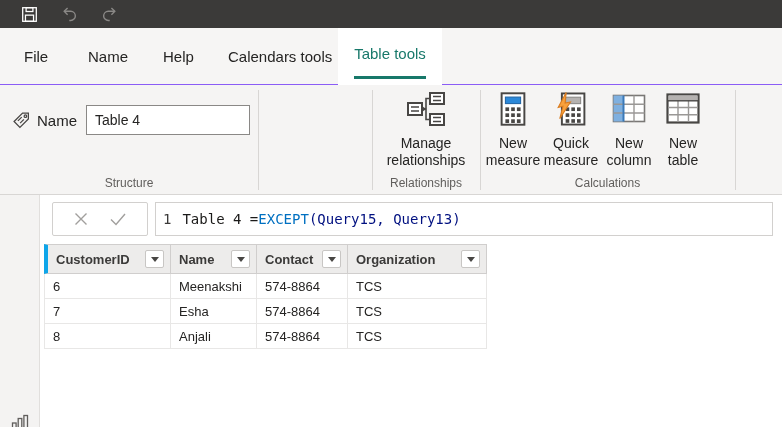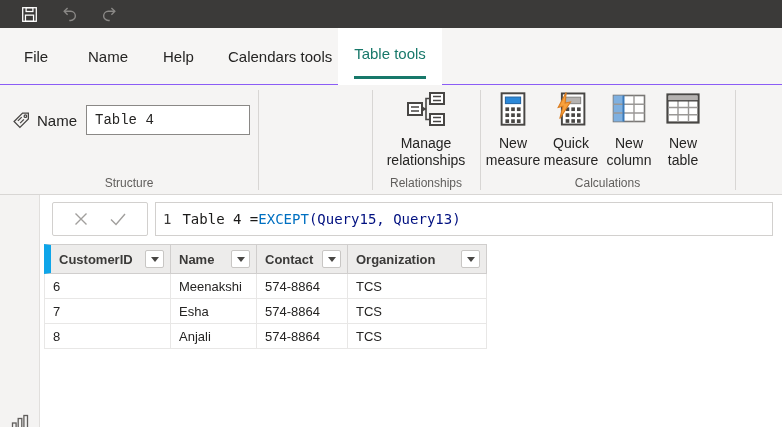--- a/index.html
+++ b/index.html
@@ -21,41 +21,41 @@
   .tab-active { position:absolute; left:338px; top:0; width:104px; height:57px; background:#ffffff; display:flex; align-items:center; justify-content:center; }
   .tab-active .lbl { font-size:15px; color:#17786a; margin-top:-6px; }
   .tab-active .underline { position:absolute; left:16px; right:16px; bottom:6px; height:3px; background:#17786a; }
 
   
   .ribbon { position:absolute; left:0; top:85px; width:782px; height:110px; background:#f5f4f3; border-bottom:1px solid #d8d6d4; }
   .rsep { position:absolute; top:5px; width:1px; height:100px; background:#d8d6d4; }
   .group-label { position:absolute; bottom:4px; font-size:12px; color:#605e5c; text-align:center; }
   .name-row { position:absolute; left:12px; top:20px; display:flex; align-items:center; }
   .name-label { font-size:15px; color:#252423; margin-left:6px; }
-  .name-input { margin-left:9px; width:164px; height:30px; border:1px solid #8a8886; background:#fff; font-size:14px; color:#252423; padding-left:8px; font-family:Liberation Mono, monospace; outline:none; }
+  .name-input { margin-left:9px; width:164px; height:30px; border:1px solid #8a8886; background:#fff; font-size:14px; color:#252423; padding-left:8px; font-family:Liberation Sans, sans-serif; outline:none; }
   .rbtn { position:absolute; top:6px; display:flex; flex-direction:column; align-items:center; }
   .rbtn .ric { height:40px; display:flex; align-items:flex-start; justify-content:center; }
   .rbtn .rlbl { margin-top:4px; font-size:14px; line-height:17px; color:#252423; text-align:center; }
   .rbtn.disabled .rlbl { color:#c3c1bf; }
 
   
   .sidebar { position:absolute; left:0; top:195px; width:40px; height:232px; background:#f4f3f2; border-right:1px solid #e1dfdd; }
   .sb-item { position:absolute; left:0; width:40px; height:44px; display:flex; align-items:center; justify-content:center; }
 
   .formula-row { position:absolute; left:40px; top:195px; width:742px; height:47px; background:#fff; }
   .xv-box { position:absolute; left:12px; top:7px; width:96px; height:34px; border:1px solid #d2d0ce; border-radius:2px; background:#fff; display:flex; align-items:center; justify-content:space-evenly; }
   .formula-input { position:absolute; left:115px; top:7px; width:618px; height:34px; border:1px solid #d2d0ce; background:#fff; display:flex; align-items:center; font-family:"DejaVu Sans Mono","Liberation Mono",monospace; font-size:14px; color:#1b1a19; padding-left:7px; }
   .line-no { color:#3b3a39; margin-right:11px; }
   .fx-fn { color:#0070c1; }
   .fx-args { color:#001080; }
 
   .grid { position:absolute; left:44px; top:244px; }
   .grid-header { display:flex; }
   .hcell { height:30px; background:#edeceb; border:1px solid #d0cecd; border-left:none; display:flex; align-items:center; font-size:13px; font-weight:bold; color:#3b3a39; padding:0 6px 0 8px; }
-  .hcell:first-child { border-left:7px solid #0ea5e9; }
+  .hcell:first-child { border-left:4px solid #0ea5e9; }
   .hcell .htext { flex:1; }
   .filter-btn { width:19px; height:18px; background:#fff; border:1px solid #c8c6c4; border-radius:2px; display:flex; align-items:center; justify-content:center; margin-left:6px; }
   .tri { width:0; height:0; border-left:4px solid transparent; border-right:4px solid transparent; border-top:5px solid #484644; }
   .grid-row { display:flex; }
   .dcell { height:25px; background:#fff; border-right:1px solid #e8e7e6; border-bottom:1px solid #e8e7e6; display:flex; align-items:center; font-size:13px; color:#252423; padding-left:8px; }
   .dcell:first-child { border-left:1px solid #e8e7e6; }
   .col-0 { width:127px; } .col-1 { width:86px; } .col-2 { width:91px; } .col-3 { width:139px; }
 </style>
 </head>
 <body>

